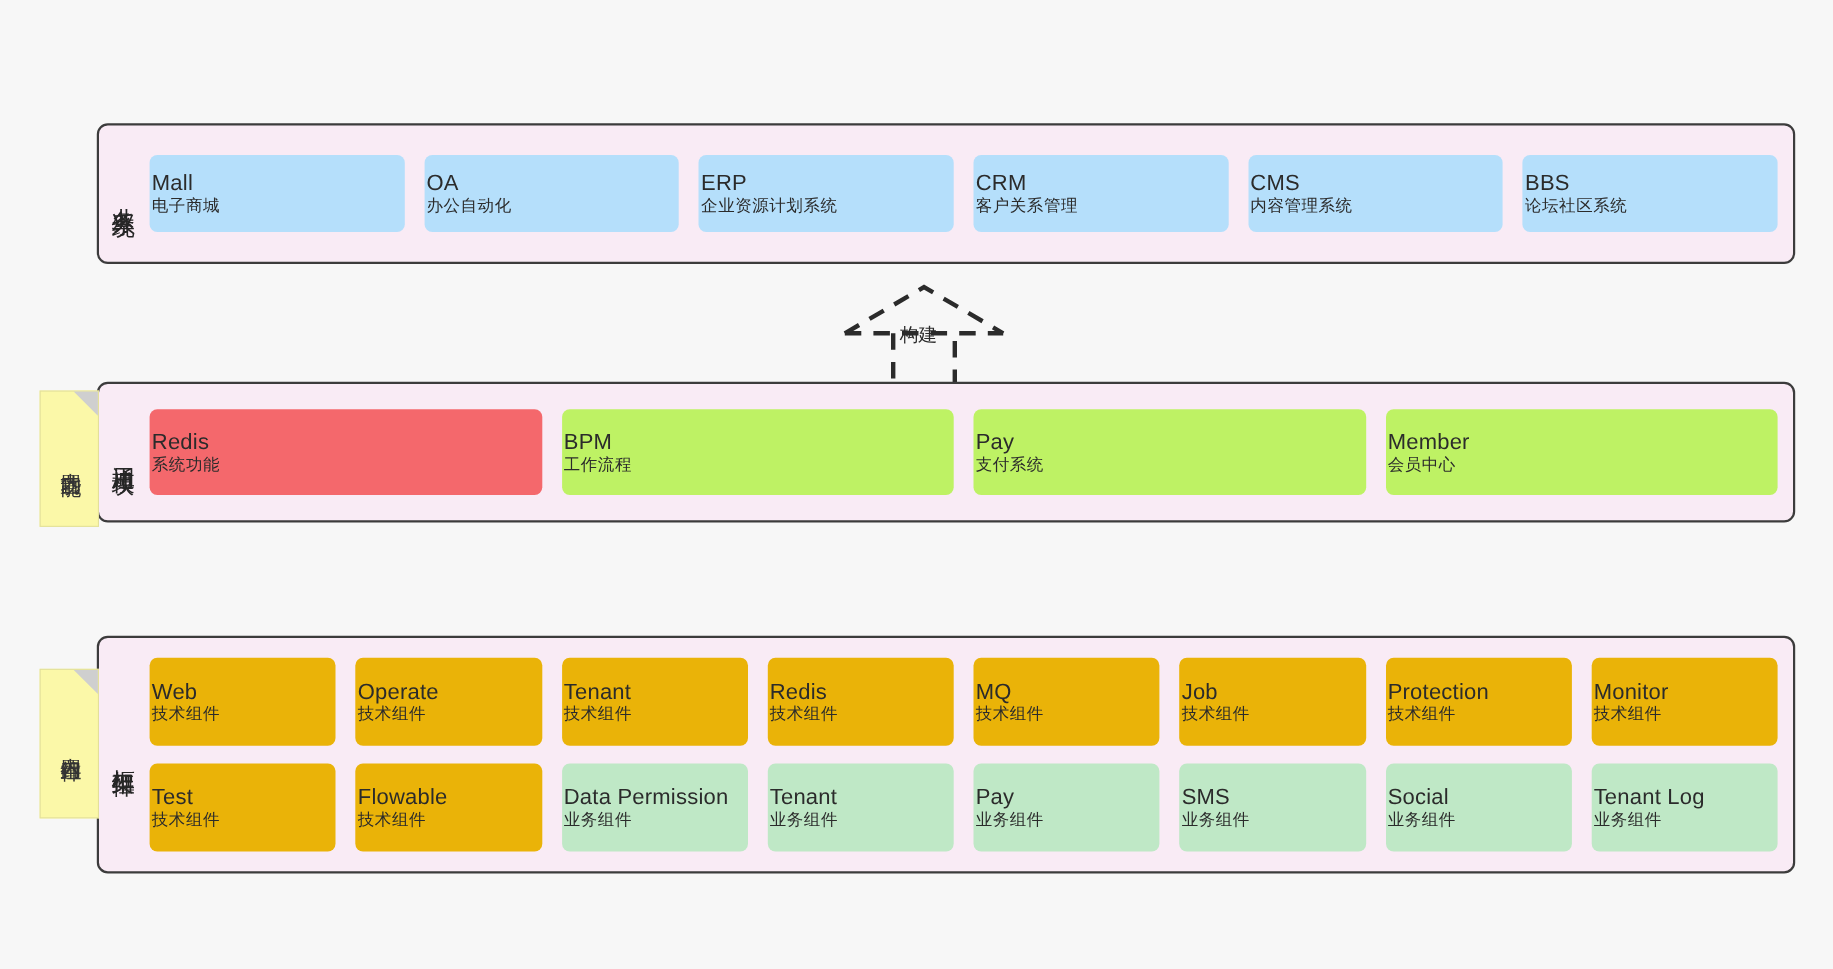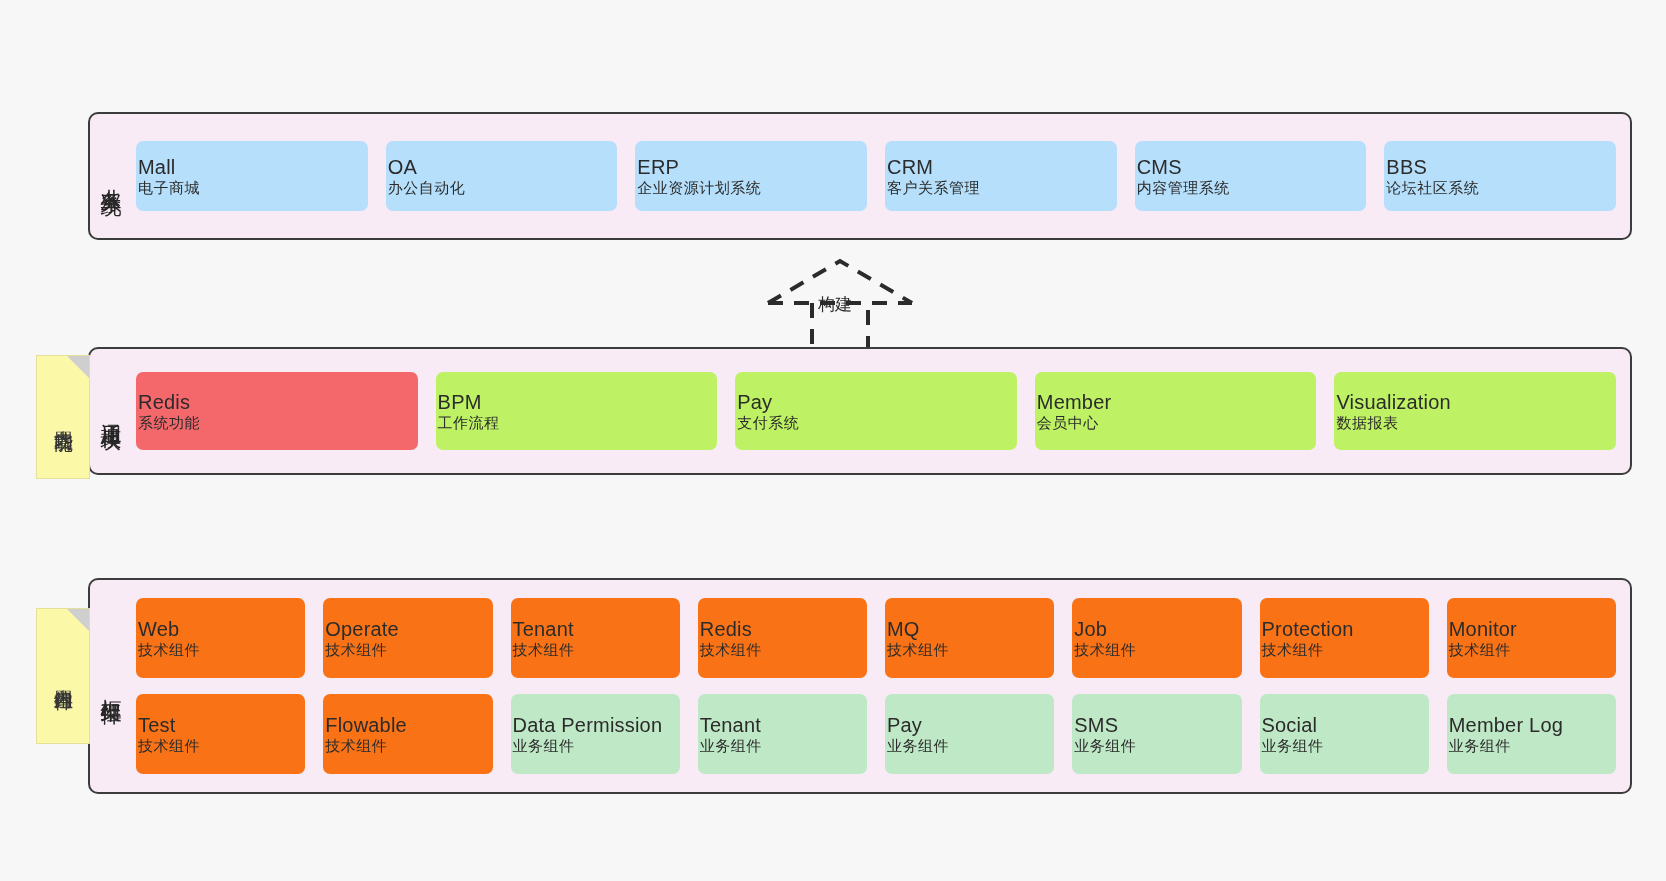--- a/index.html
+++ b/index.html
@@ -81,21 +81,21 @@
   }
   .node .n-cn {
     font-size: 15px;
     letter-spacing: 0.5px;
   }
 
   
   .c-blue        { background: #b5dffb; }
   .c-red-strong  { background: #f4686c; }
   .c-red-soft    { background: #bef264; }
-  .c-green-strong{ background: #f97316; }
+  .c-green-strong{ background: #eab308; }
   .c-green-soft  { background: #bfe8c6; }
 
   
   #layer-business  { left: 88px;  top: 112px; width: 1544px; height: 128px; }
   #layer-modules   { left: 88px;  top: 347px; width: 1544px; height: 128px; }
   #layer-framework { left: 88px;  top: 578px; width: 1544px; height: 216px; }
 
   #layer-business  .row .node  { height: 70px; }
   #layer-modules   .row .node  { height: 78px; }
   #layer-framework .row .node  { height: 80px; }
@@ -236,24 +236,20 @@
         <div class="node c-red-soft">
           <span class="n-en">Pay</span>
           <span class="n-cn">支付系统</span>
         </div>
 
         <div class="node c-red-soft">
           <span class="n-en">Member</span>
           <span class="n-cn">会员中心</span>
         </div>
 
-        <div class="node c-red-soft">
-          <span class="n-en">Visualization</span>
-          <span class="n-cn">数据报表</span>
-        </div>
 
       </div>
     </div>
   </div>
 
 
   <div class="sticky" id="sticky-framework">
     <span class="sticky-fold"></span>
     <span class="sticky-text">内置组件</span>
   </div>
@@ -320,21 +316,21 @@
         </div>
         <div class="node c-green-soft">
           <span class="n-en">SMS</span>
           <span class="n-cn">业务组件</span>
         </div>
         <div class="node c-green-soft">
           <span class="n-en">Social</span>
           <span class="n-cn">业务组件</span>
         </div>
         <div class="node c-green-soft">
-          <span class="n-en">Member Log</span>
+          <span class="n-en">Tenant Log</span>
           <span class="n-cn">业务组件</span>
         </div>
       </div>
 
     </div>
   </div>
 
 </div>
 
 </body></html>

